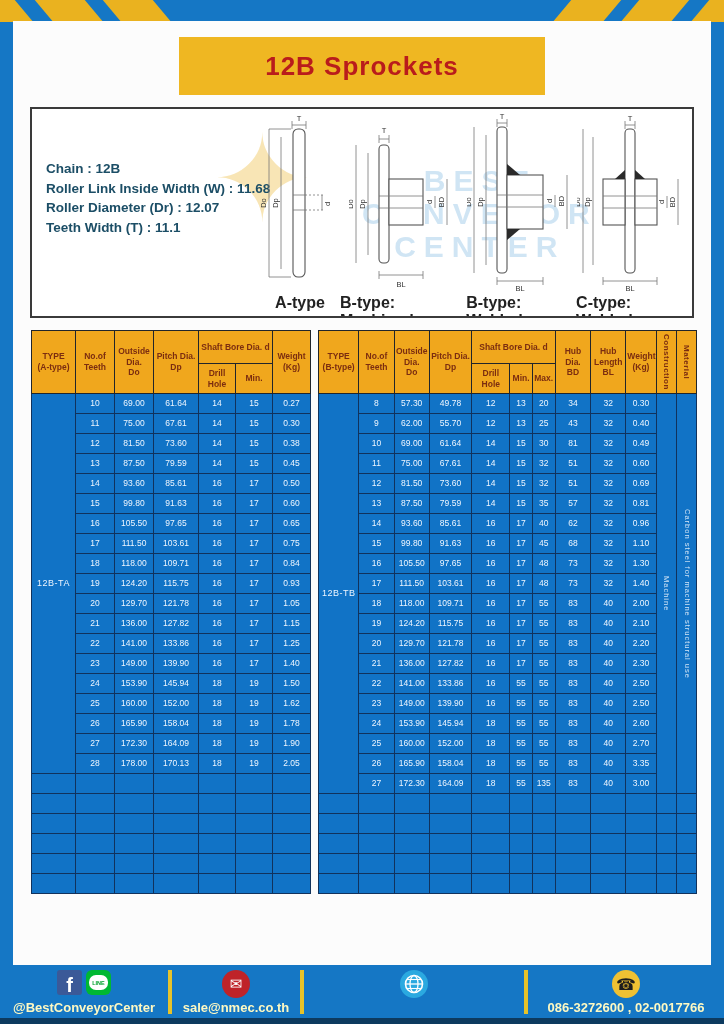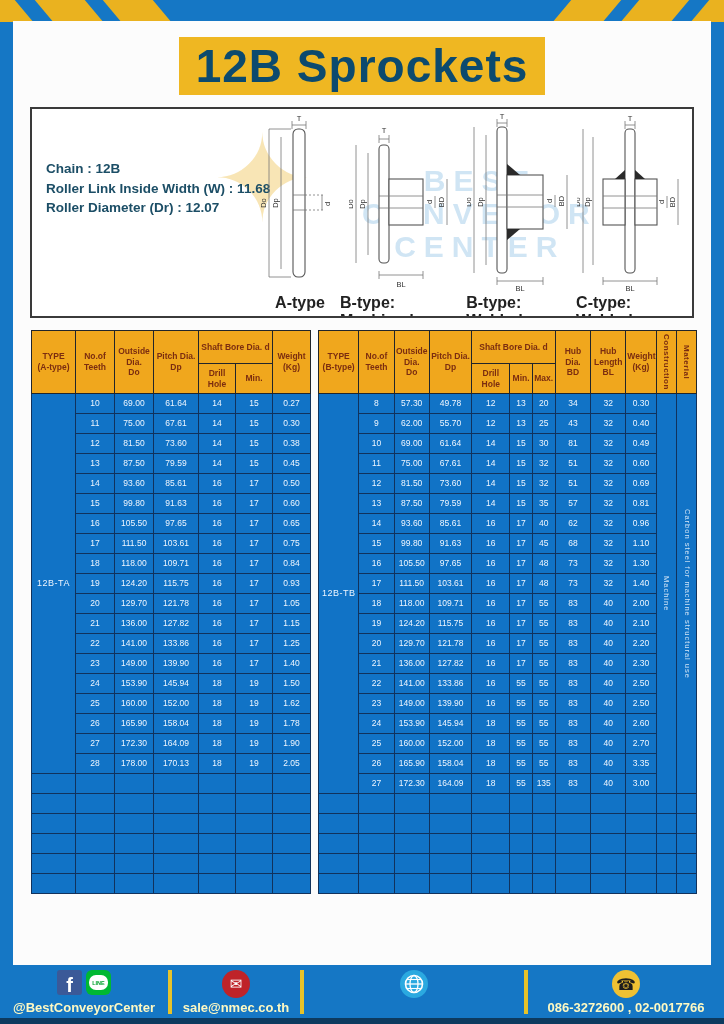--- a/index.html
+++ b/index.html
@@ -13,21 +13,21 @@
   .stripe{position:absolute;top:-8px;width:50px;height:38px;background:#eab21f;}
   .stripe.l{transform:skewX(40deg);}
   .stripe.r{transform:skewX(-40deg);}
 
   
   .page{position:absolute;left:13px;top:21px;width:698px;height:944px;background:#fcfcfc;}
 
   
   .title-banner{position:absolute;left:166px;top:16px;width:366px;height:58px;
     background:#efb722;display:flex;align-items:center;justify-content:center;}
-  .title-banner h1{margin:0;font-size:46px;font-weight:bold;color:#0c4a6e;letter-spacing:1px;}
+  .title-banner h1{margin:0;font-size:26px;font-weight:bold;color:#b91c1c;letter-spacing:1px;}
 
   
   .diagram-box{position:absolute;left:17px;top:86px;width:664px;height:211px;
     background:#ffffff;border:2px solid #3a3a3a;box-sizing:border-box;overflow:hidden;}
   .watermark-star{position:absolute;left:180px;top:10px;font-size:120px;color:rgba(238,190,70,0.40);line-height:1;}
   .watermark-text{position:absolute;left:330px;top:55px;font-size:30px;font-weight:bold;letter-spacing:8px;
     color:rgba(110,175,220,0.32);line-height:1.1;white-space:pre-line;text-align:center;}
   .specs{position:absolute;left:14px;top:50px;}
   .spec-line{font-size:13.5px;font-weight:bold;color:#1c4e66;line-height:19.5px;white-space:nowrap;}
   .diagrams-row{position:absolute;left:228px;top:4px;right:6px;bottom:2px;
@@ -94,20 +94,21 @@
   <div class="diagram-box">
     <div class="watermark-star">✦</div>
     <div class="watermark-text">BEST
 CONVEYOR
 CENTER</div>
 
     <div class="specs" id="spec-lines">
         <div class="spec-line">Chain : 12B</div>
         <div class="spec-line">Roller Link Inside Width (W) : 11.68</div>
         <div class="spec-line">Roller Diameter (Dr) : 12.07</div>
+        <div class="spec-line">Teeth Width (T) : 11.1</div>
       </div>
 
     <div class="diagrams-row">
 
       <div class="diagram">
         <svg width="80" height="180" viewBox="0 0 80 180">
           <line class="dline" x1="32" y1="12" x2="46" y2="12"></line>
           <line class="dline" x1="32" y1="8" x2="32" y2="16"></line>
             <line class="dline" x1="46" y1="8" x2="46" y2="16"></line>
           <text class="dimtxt" x="39" y="8" text-anchor="middle">T</text>

